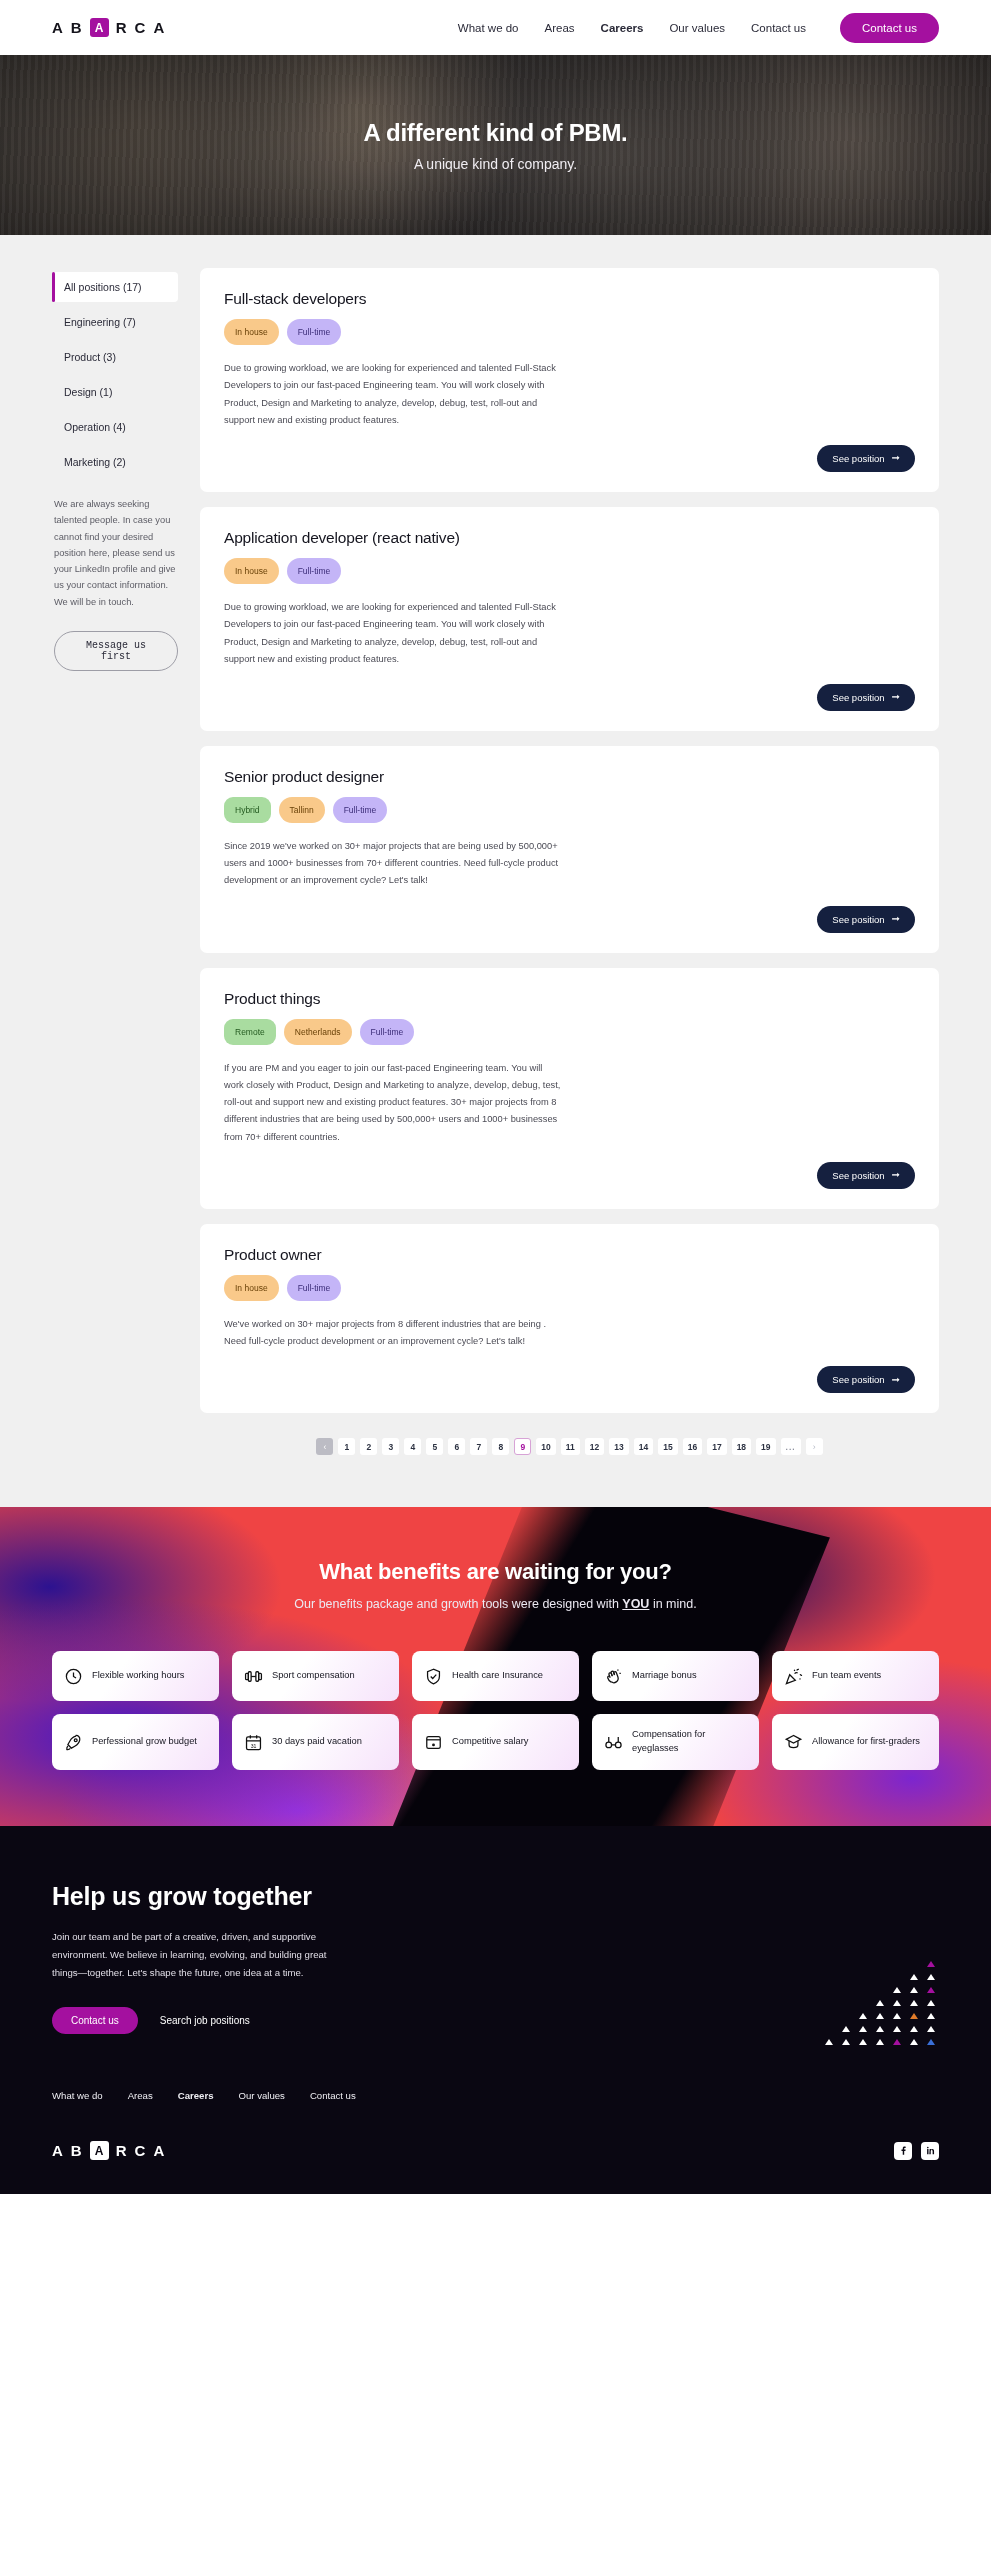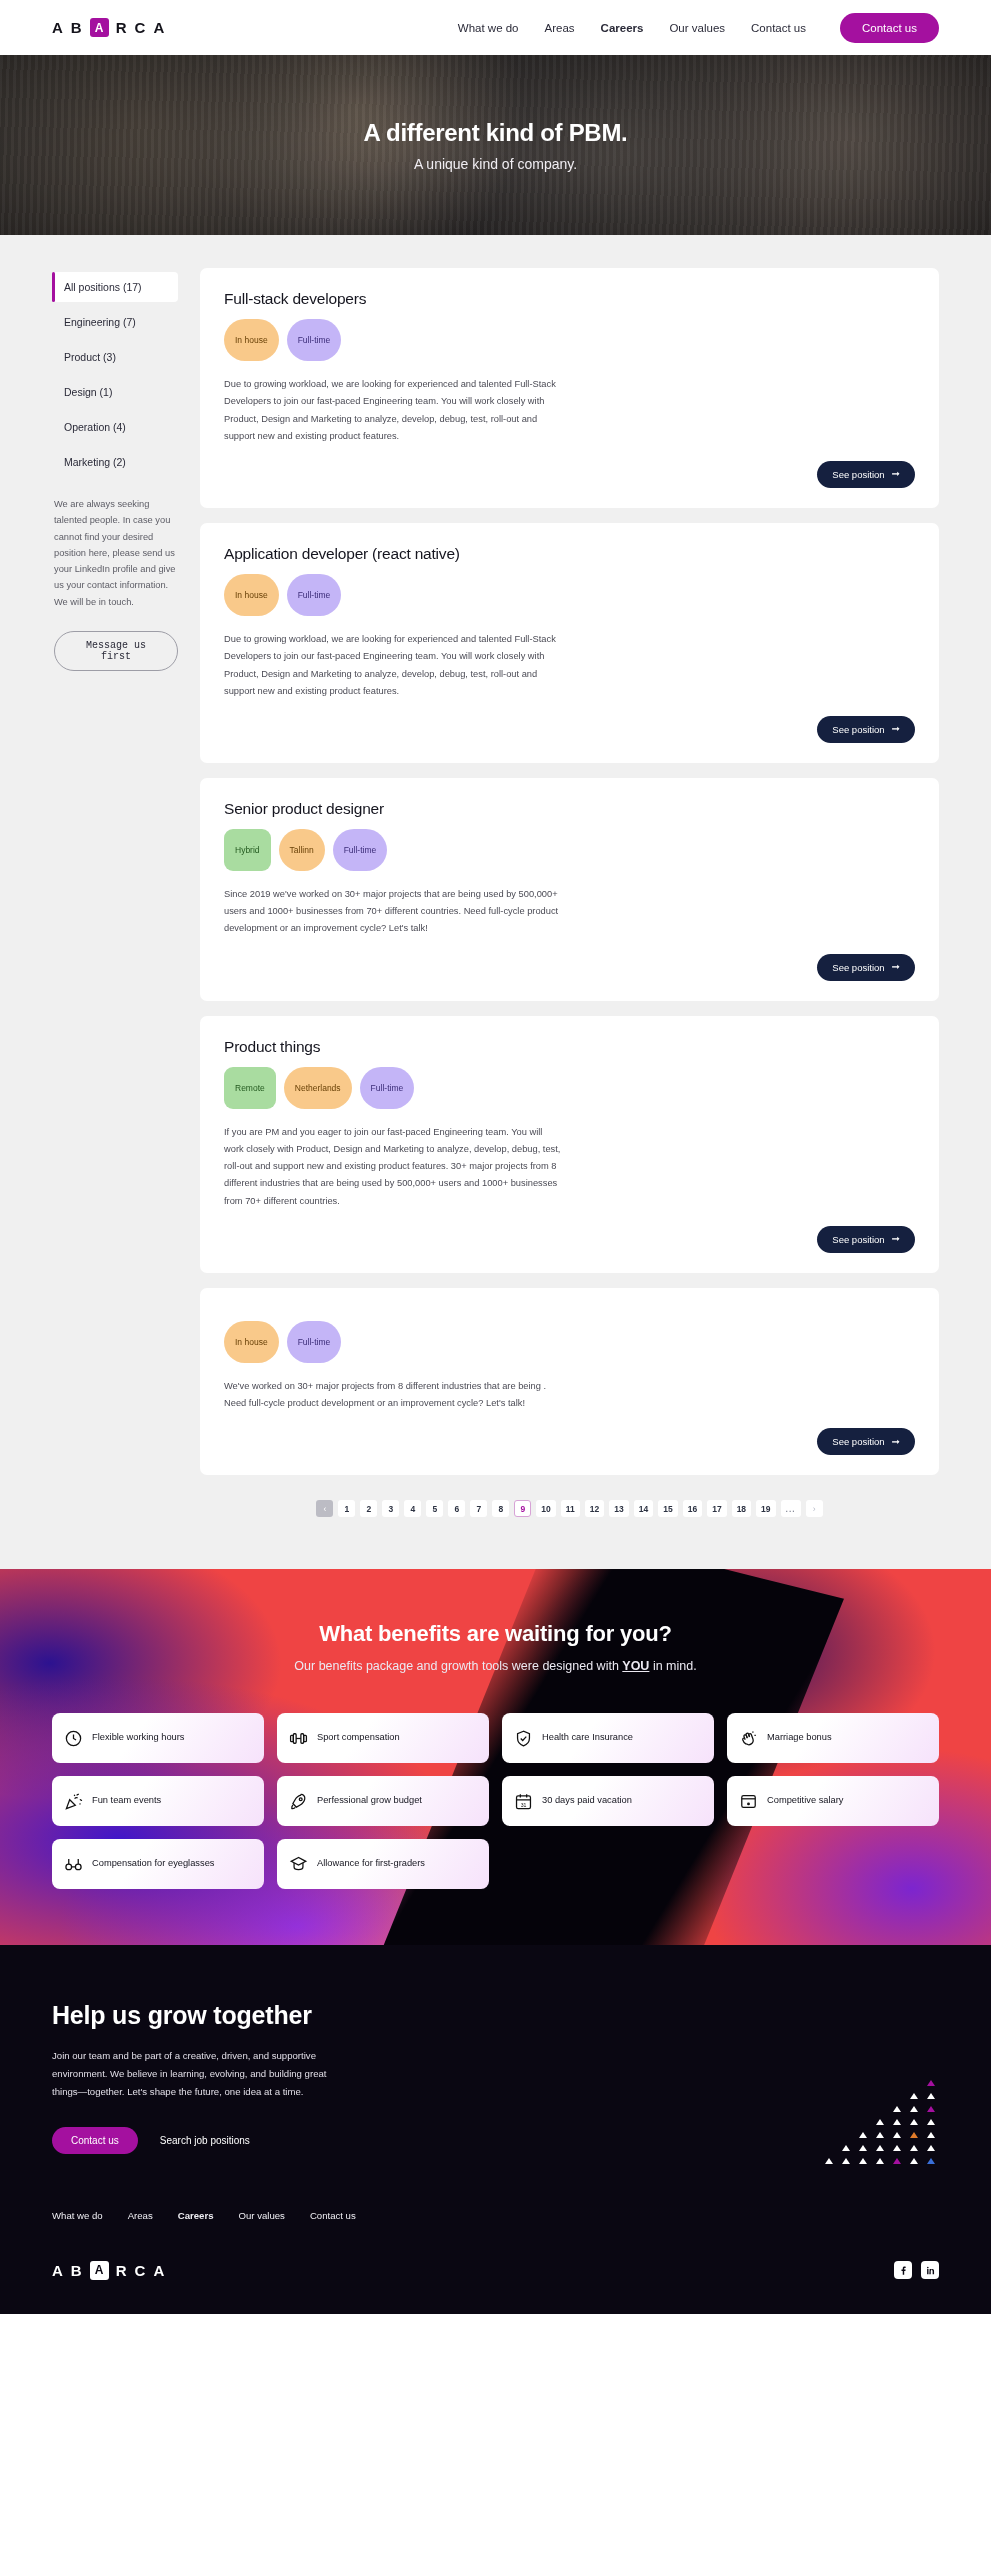--- a/index.html
+++ b/index.html
@@ -91,21 +91,21 @@
   }
 
   .jobs { flex: 1; }
   .job-card {
     background: #fff; border-radius: 7px; padding: 22px 24px 20px;
     margin-bottom: 15px;
   }
   .job-card h3 { font-size: 15.5px; font-weight: 500; letter-spacing: -.2px; color: #15151f; }
   .tags { display: flex; gap: 8px; margin-top: 11px; }
   .tag {
-    font-size: 8.5px; padding: 16px 11px; border-radius: 40px; line-height: 1.2;
+    font-size: 8.5px; padding: 8px 11px; border-radius: 40px; line-height: 1.2;
   }
   .tag.orange { background: #f9c98a; color: #6a4208; }
   .tag.purple { background: #c4b5f7; color: #3b2c78; }
   .tag.green  { background: #a9dca0; color: #245a20; border-radius: 9px; }
   .job-desc {
     font-size: 9.3px; line-height: 1.85; color: #4b4b55;
     margin-top: 15px; max-width: 340px;
   }
   .job-foot { display: flex; justify-content: flex-end; margin-top: 16px; }
   .btn-position {
@@ -155,21 +155,21 @@
   .benefits-inner { position: relative; z-index: 3; }
   .benefits h2 {
     color: #fff; font-size: 22px; font-weight: 700; text-align: center;
     letter-spacing: -.2px;
   }
   .benefits .sub {
     color: #ece9f2; font-size: 12.5px; text-align: center; margin-top: 12px;
   }
   .benefits .sub b { font-weight: 700; text-decoration: underline; }
   .benefit-grid {
-    display: grid; grid-template-columns: repeat(4, 1fr); gap: 13px;
+    display: grid; grid-template-columns: repeat(5, 1fr); gap: 13px;
     margin-top: 40px;
   }
   .benefit {
     background: linear-gradient(125deg, #ffffff 40%, #f6e2fb 100%);
     border-radius: 8px; padding: 14px 12px; min-height: 50px;
     display: flex; align-items: center; gap: 9px;
   }
   .benefit .bicon { flex: none; width: 19px; height: 19px; color: #111; }
   .benefit .bicon svg { display: block; width: 19px; height: 19px; }
   .benefit .blabel { font-size: 9.3px; line-height: 1.5; color: #15151f; }
@@ -328,20 +328,21 @@
         <div class="job-desc">If you are PM and you eager to join our fast-paced Engineering team. You will work closely with Product, Design and Marketing to analyze, develop, debug, test, roll-out and support new and existing product features. 30+ major projects from 8 different industries that are being used by 500,000+ users and 1000+ businesses from 70+ different countries.</div>
         <div class="job-foot">
           <button class="btn-position">
             <span>See position</span>
             <span class="arr">➞</span>
           </button>
         </div>
       </div>
 
       <div class="job-card">
+        <h3>Product owner</h3>
         <div class="tags">
           <span class="tag orange">In house</span>
           <span class="tag purple">Full-time</span>
         </div>
         <div class="job-desc">We've worked on 30+ major projects from 8 different industries that are being . Need full-cycle product development or an improvement cycle? Let's talk!</div>
         <div class="job-foot">
           <button class="btn-position">
             <span>See position</span>
             <span class="arr">➞</span>
           </button>

